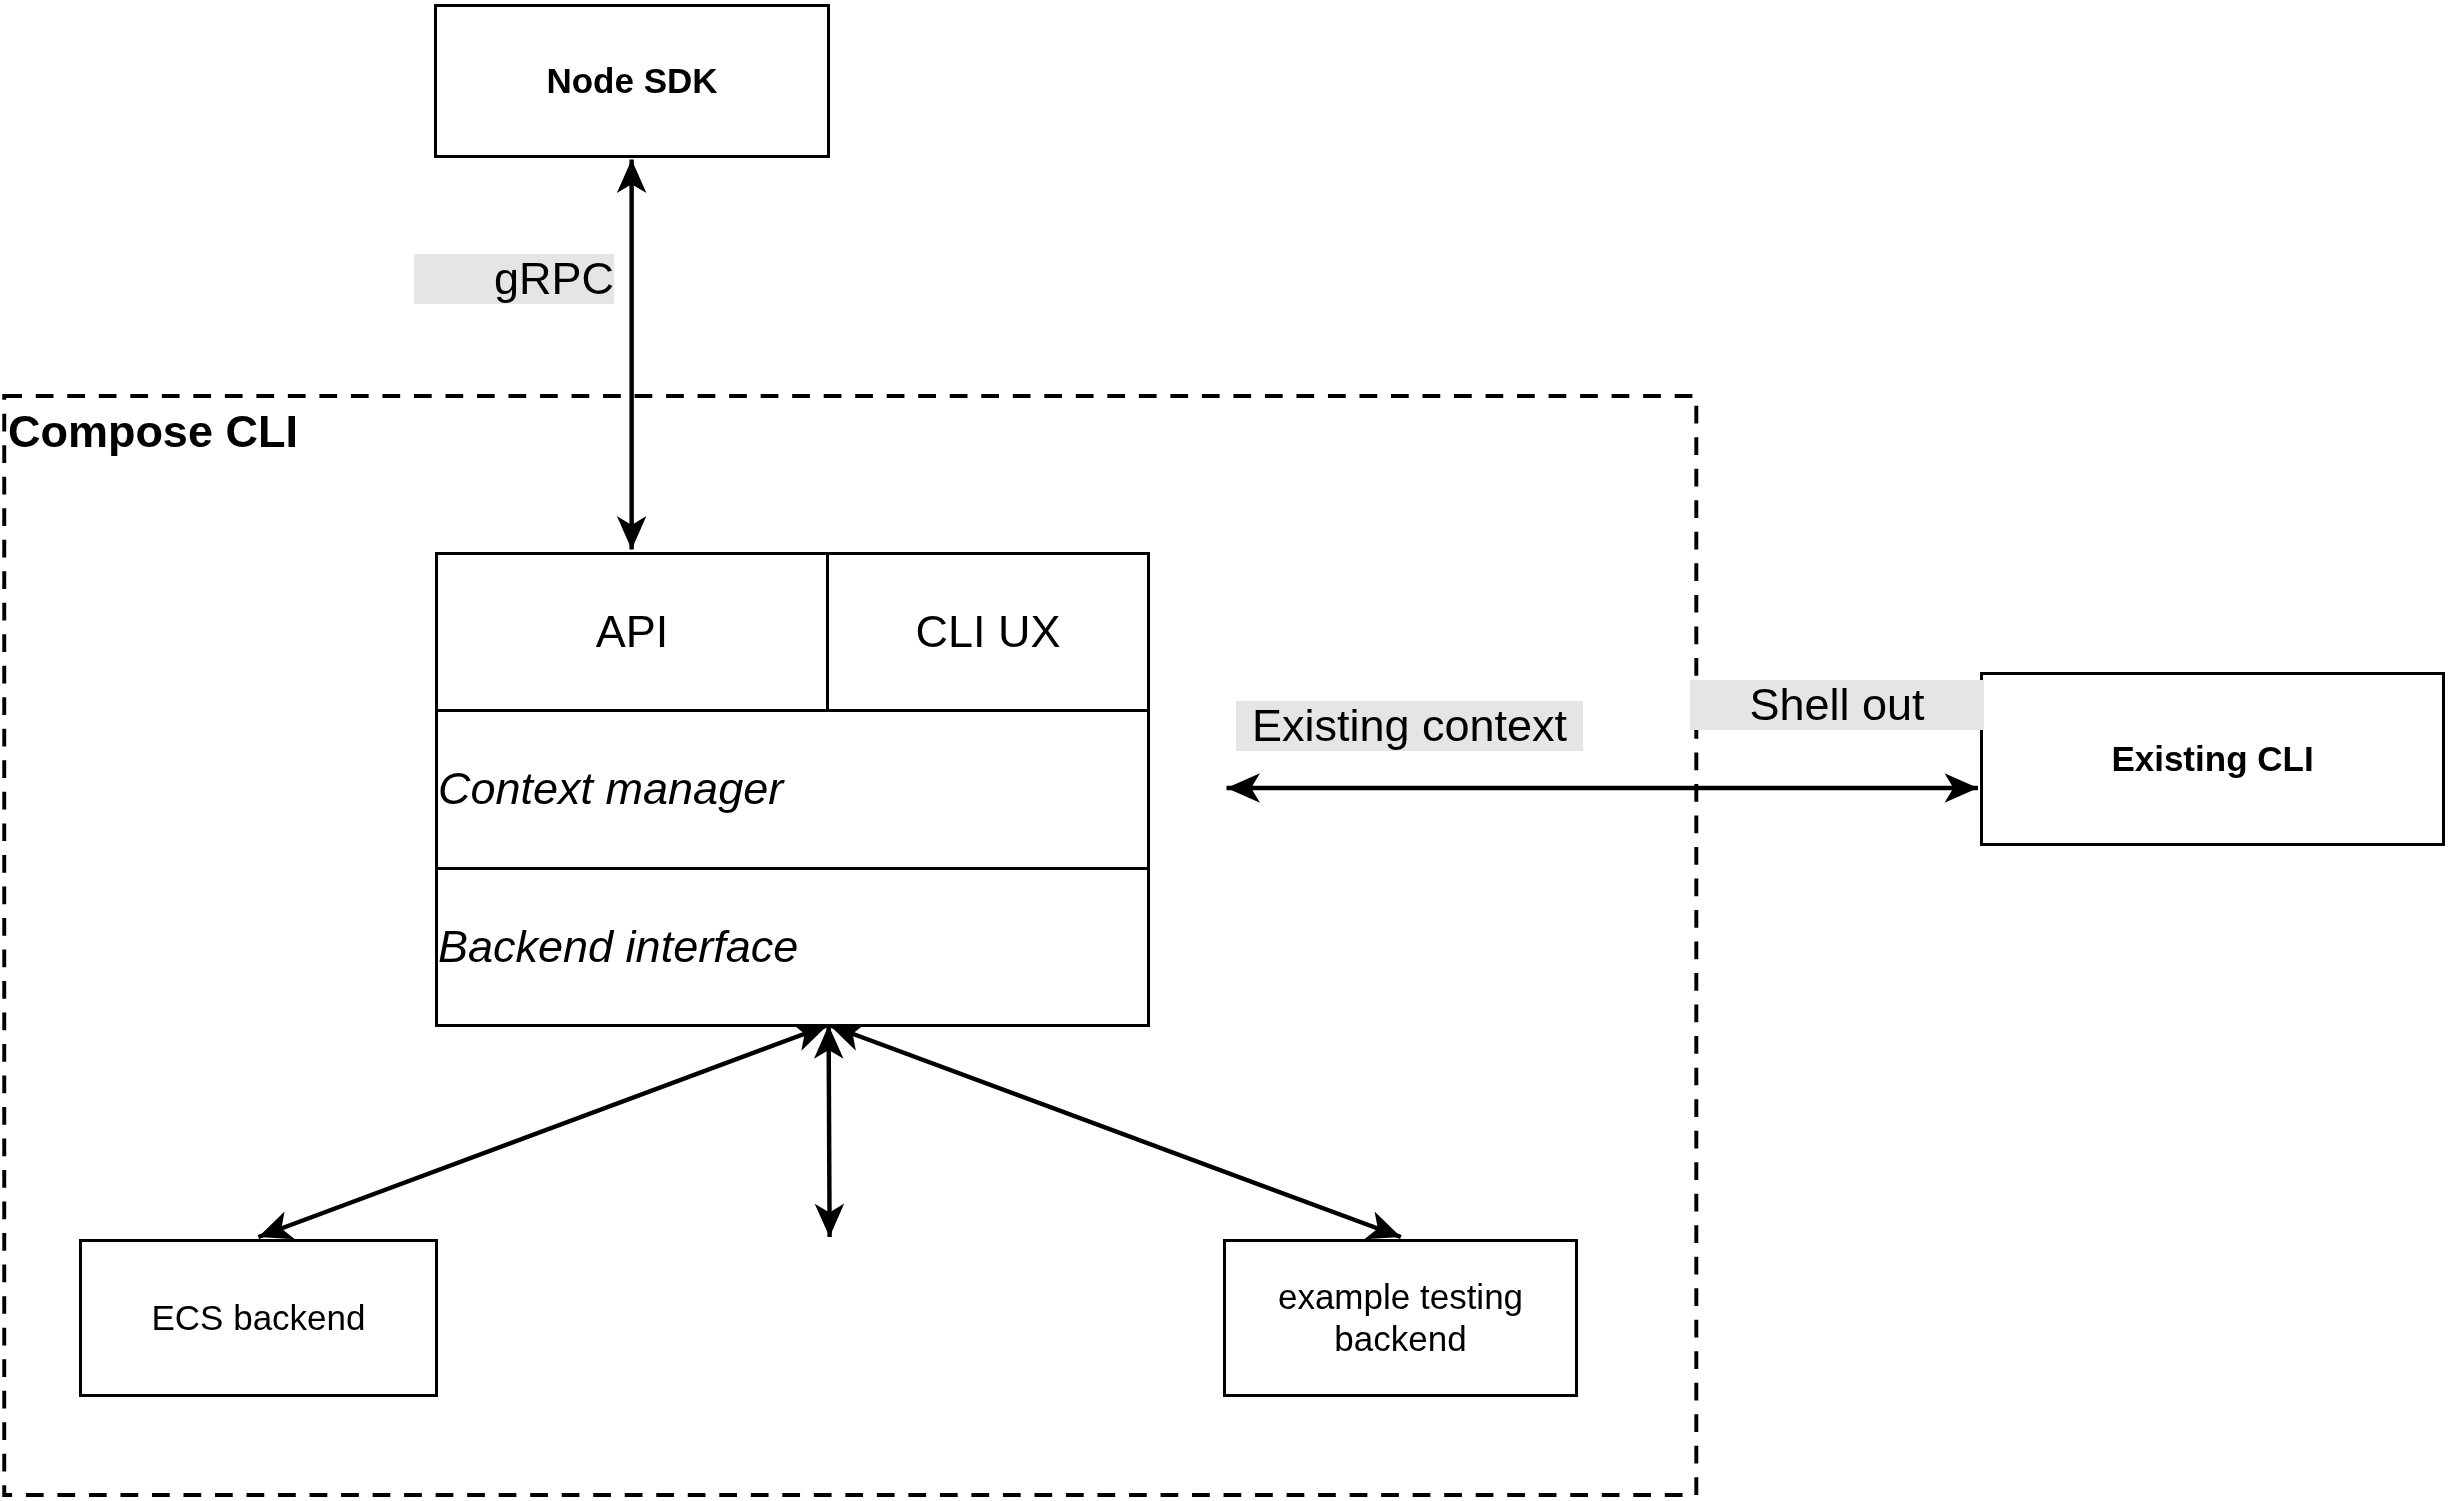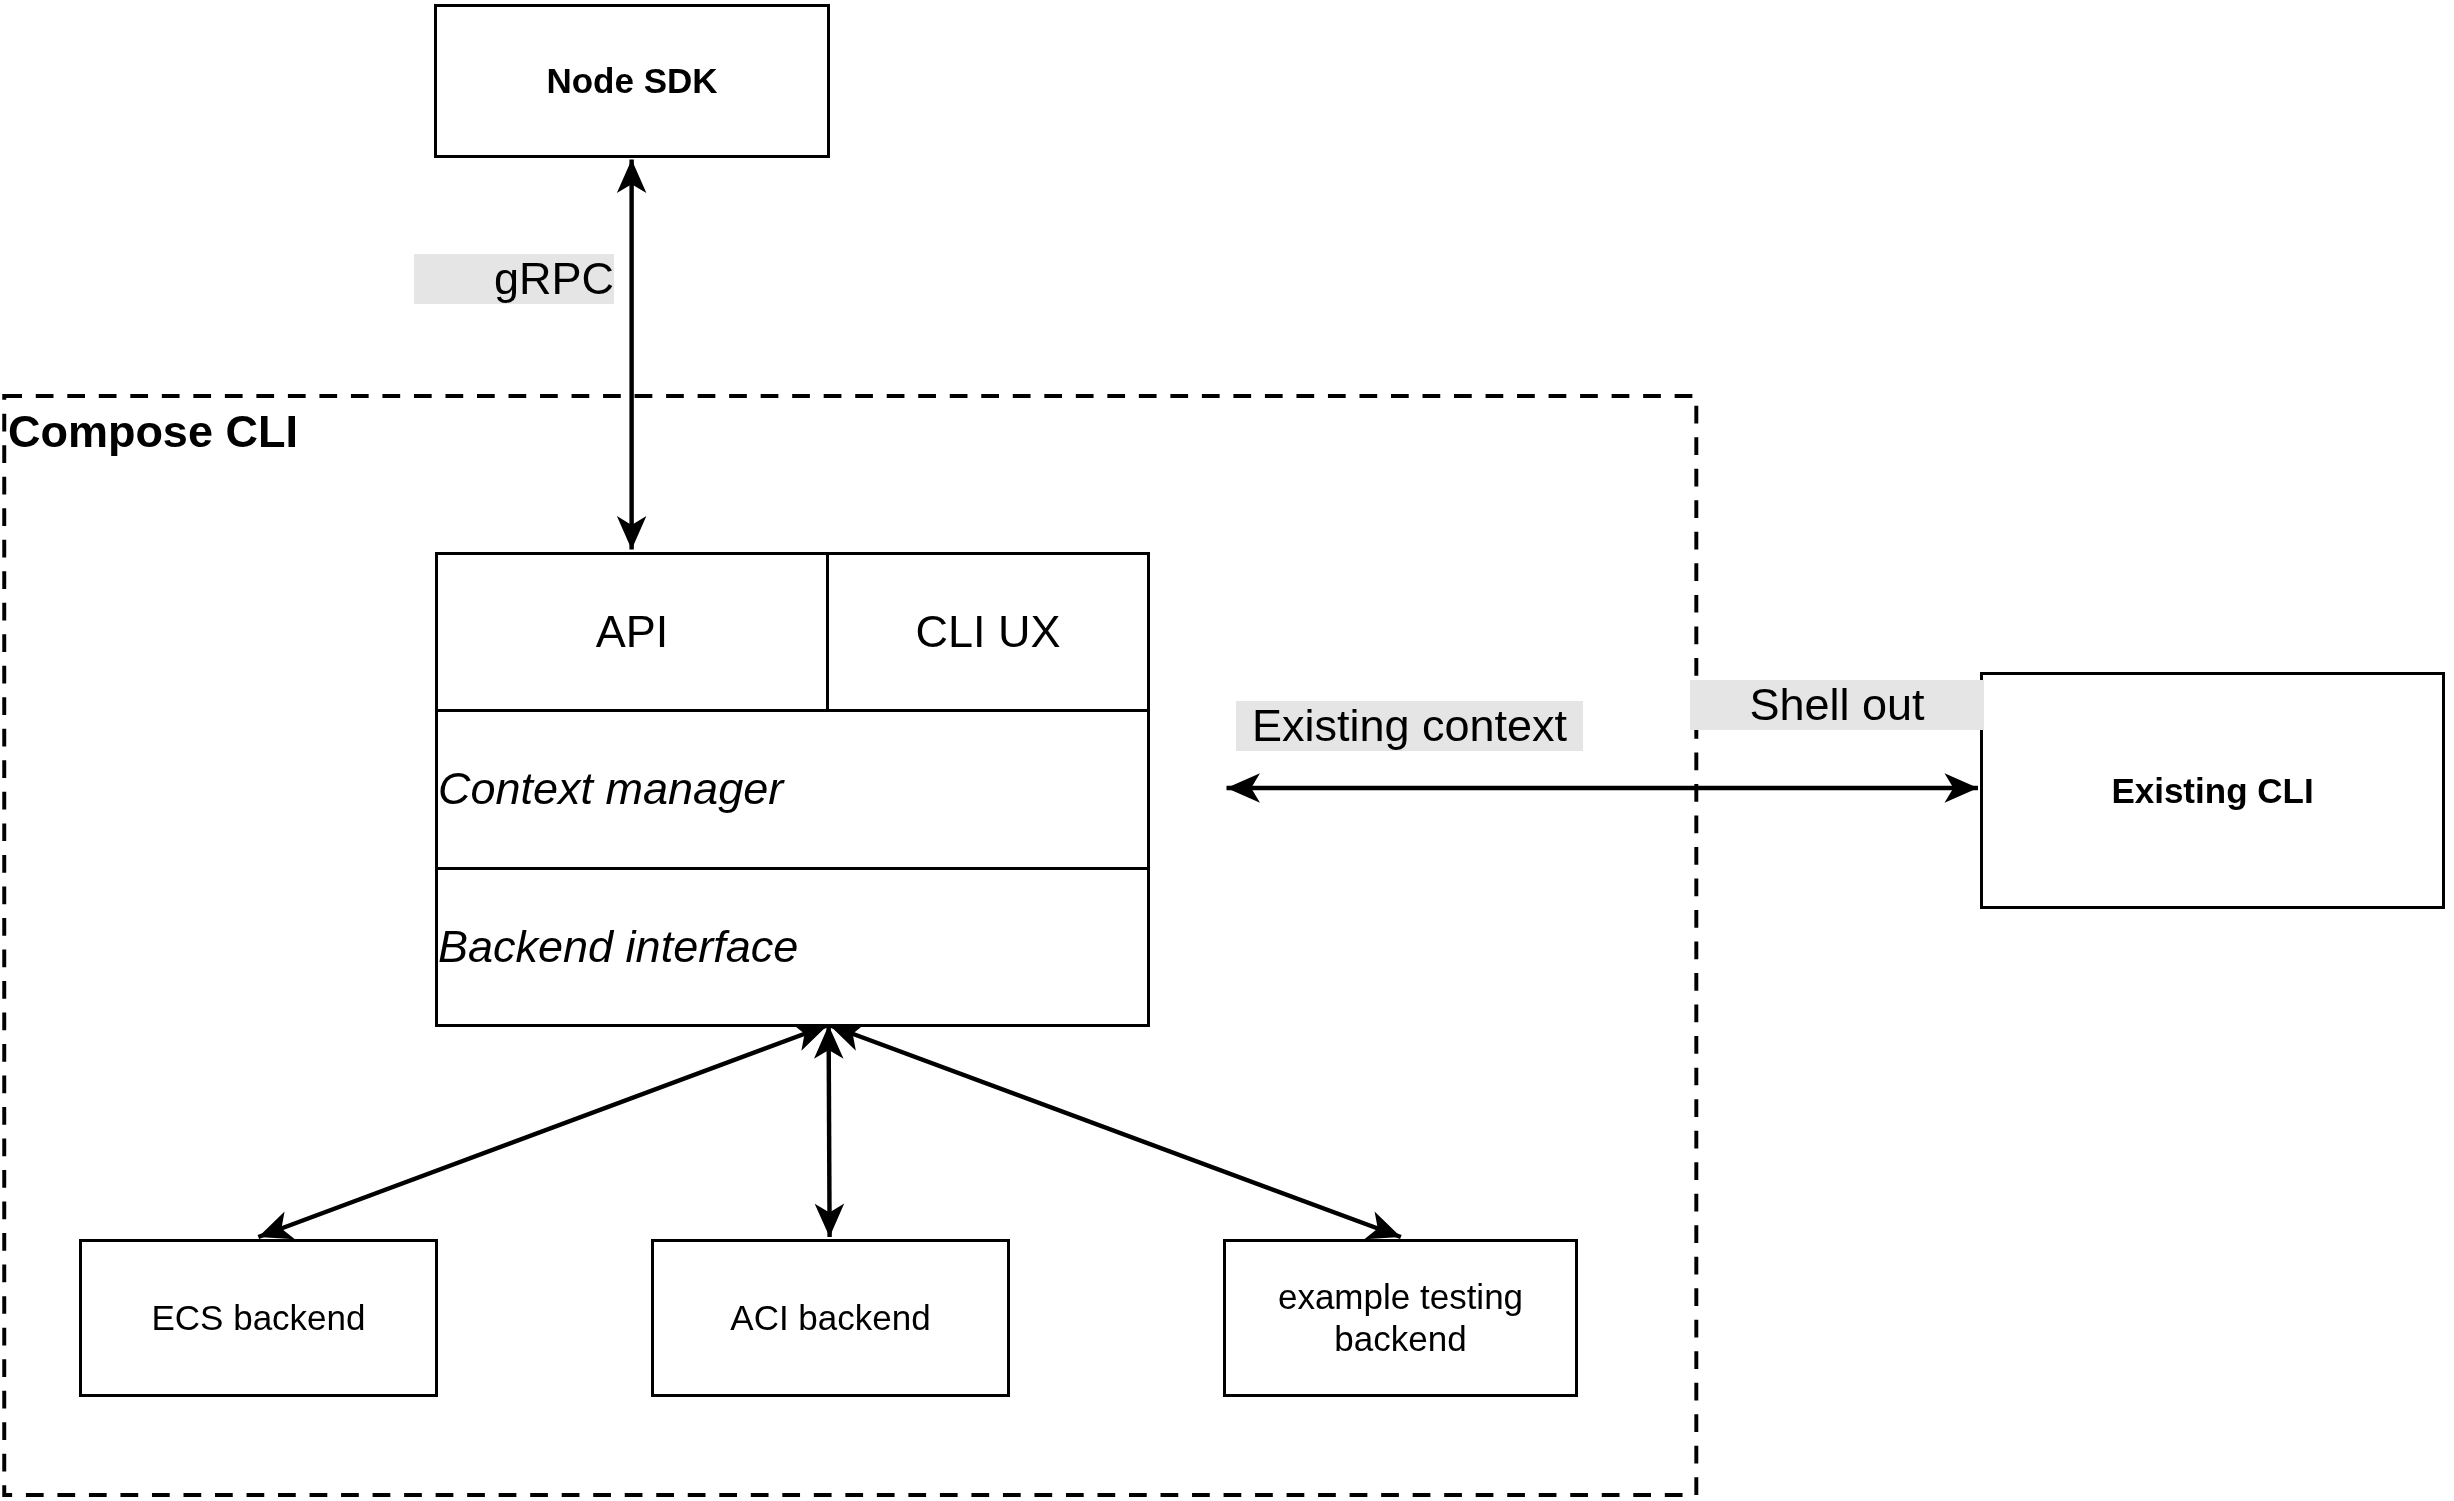--- a/index.html
+++ b/index.html
@@ -89,21 +89,21 @@
   #compose-cli-label {
     position: absolute;
     left: 7.9px;
     top: 406px;
     font-size: 45px;
     font-weight: bold;
     white-space: nowrap;
   }
 
   #node-sdk      { left: 434px;  top: 3.9px;    width: 396px; height: 154px; }
-  #existing-cli  { left: 1980px; top: 672px;  width: 465px; height: 237px; }
+  #existing-cli  { left: 1980px; top: 672px;  width: 465px; height: 174px; }
   #ecs-backend   { left: 79px;   top: 1239px; width: 359px; height: 158px; }
   #aci-backend   { left: 651px;  top: 1239px; width: 359px; height: 158px; }
   #example-backend { left: 1223px; top: 1239px; width: 355px; height: 158px; padding: 0 19.7px; }
 </style>
 </head>
 <body>
 
 <div id="canvas">
 
   <svg id="wires" viewBox="0 0 2492 1524" xmlns="http://www.w3.org/2000/svg">
@@ -149,23 +149,20 @@
     </div>
   </div>
 
   <div class="node bold" id="existing-cli">
     <span>Existing CLI</span>
   </div>
 
   <div class="node" id="ecs-backend">
     <span>ECS backend</span>
   </div>
-  <div class="node" id="aci-backend">
-    <span>ACI backend</span>
-  </div>
   <div class="node" id="example-backend">
     <span>example testing backend</span>
   </div>
 
   <div class="edge-label" id="grpc-label">gRPC</div>
   <div class="edge-label" id="existing-context-label">Existing context</div>
   <div class="edge-label" id="shell-out-label">Shell out</div>
 
 </div>
 

